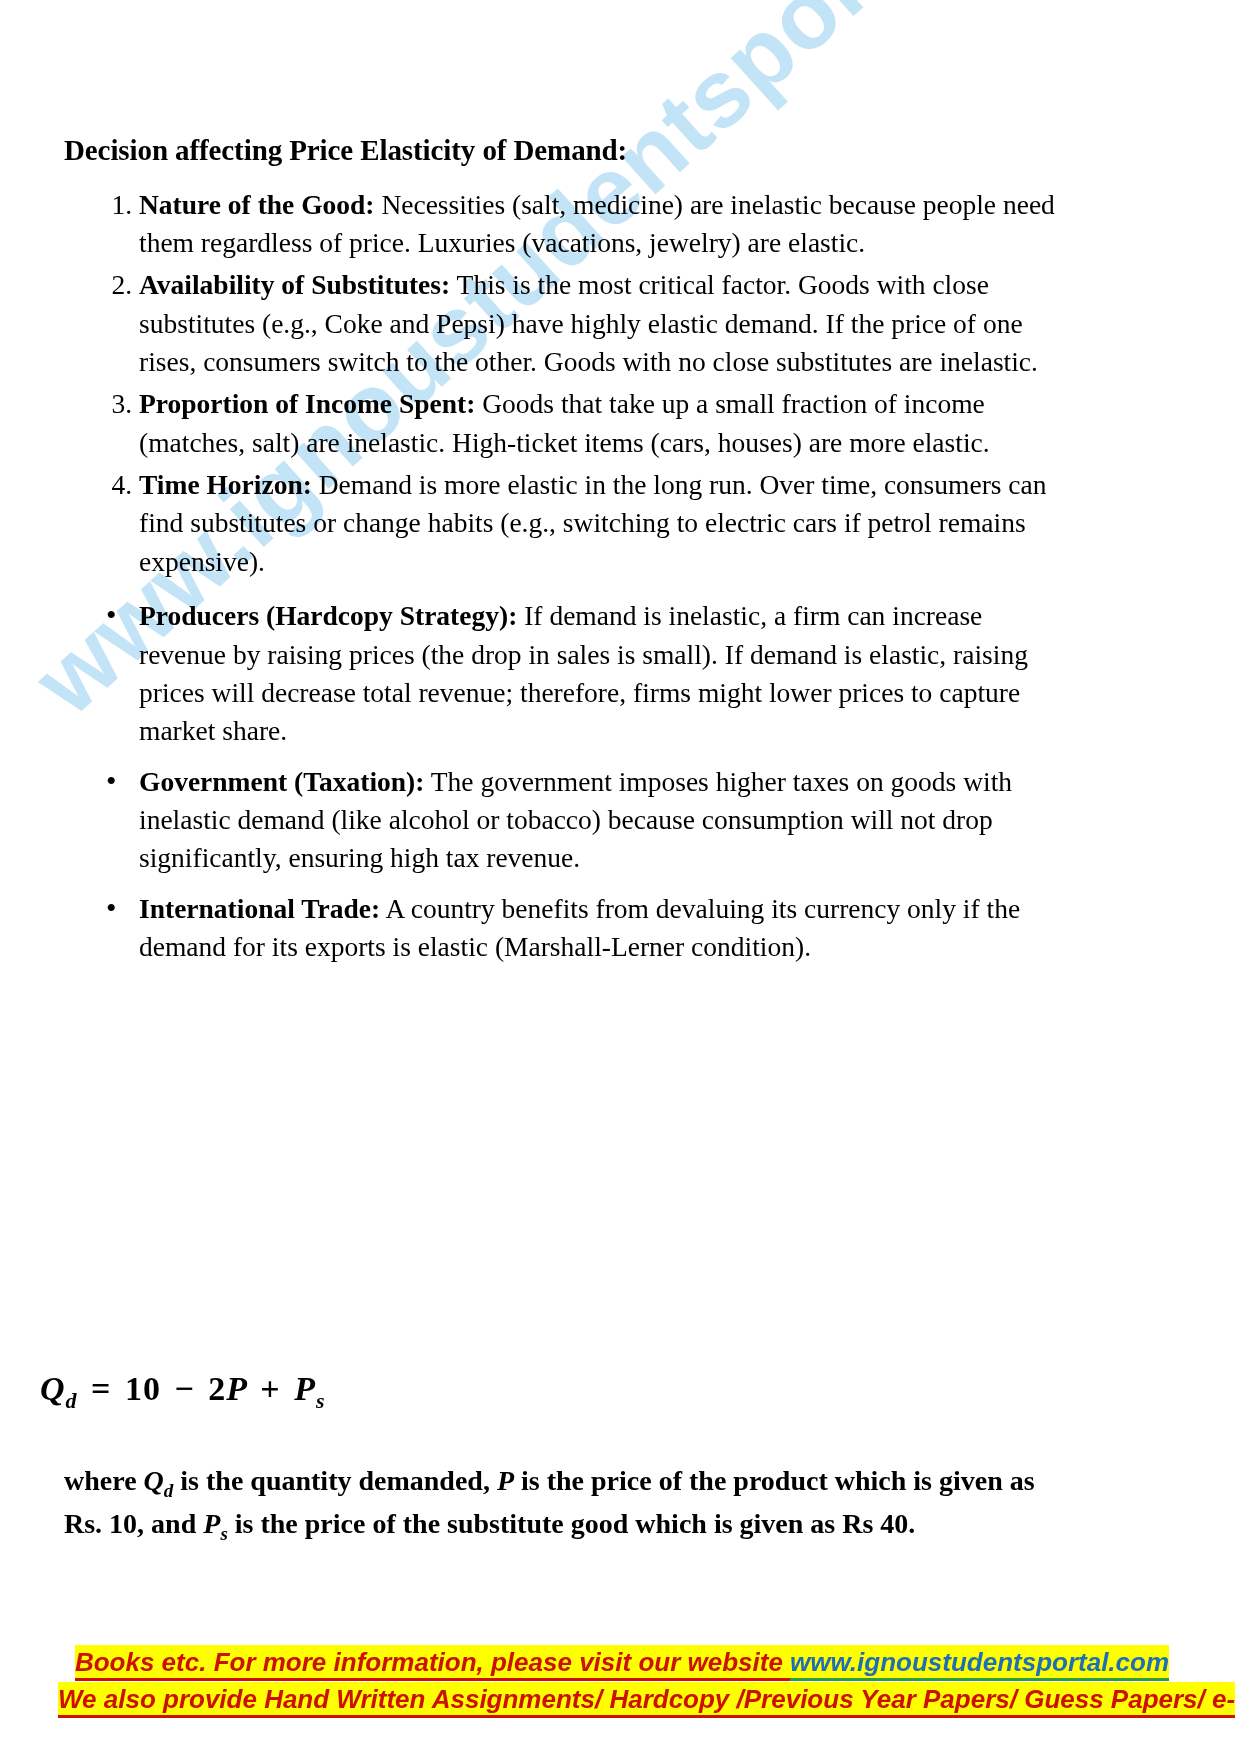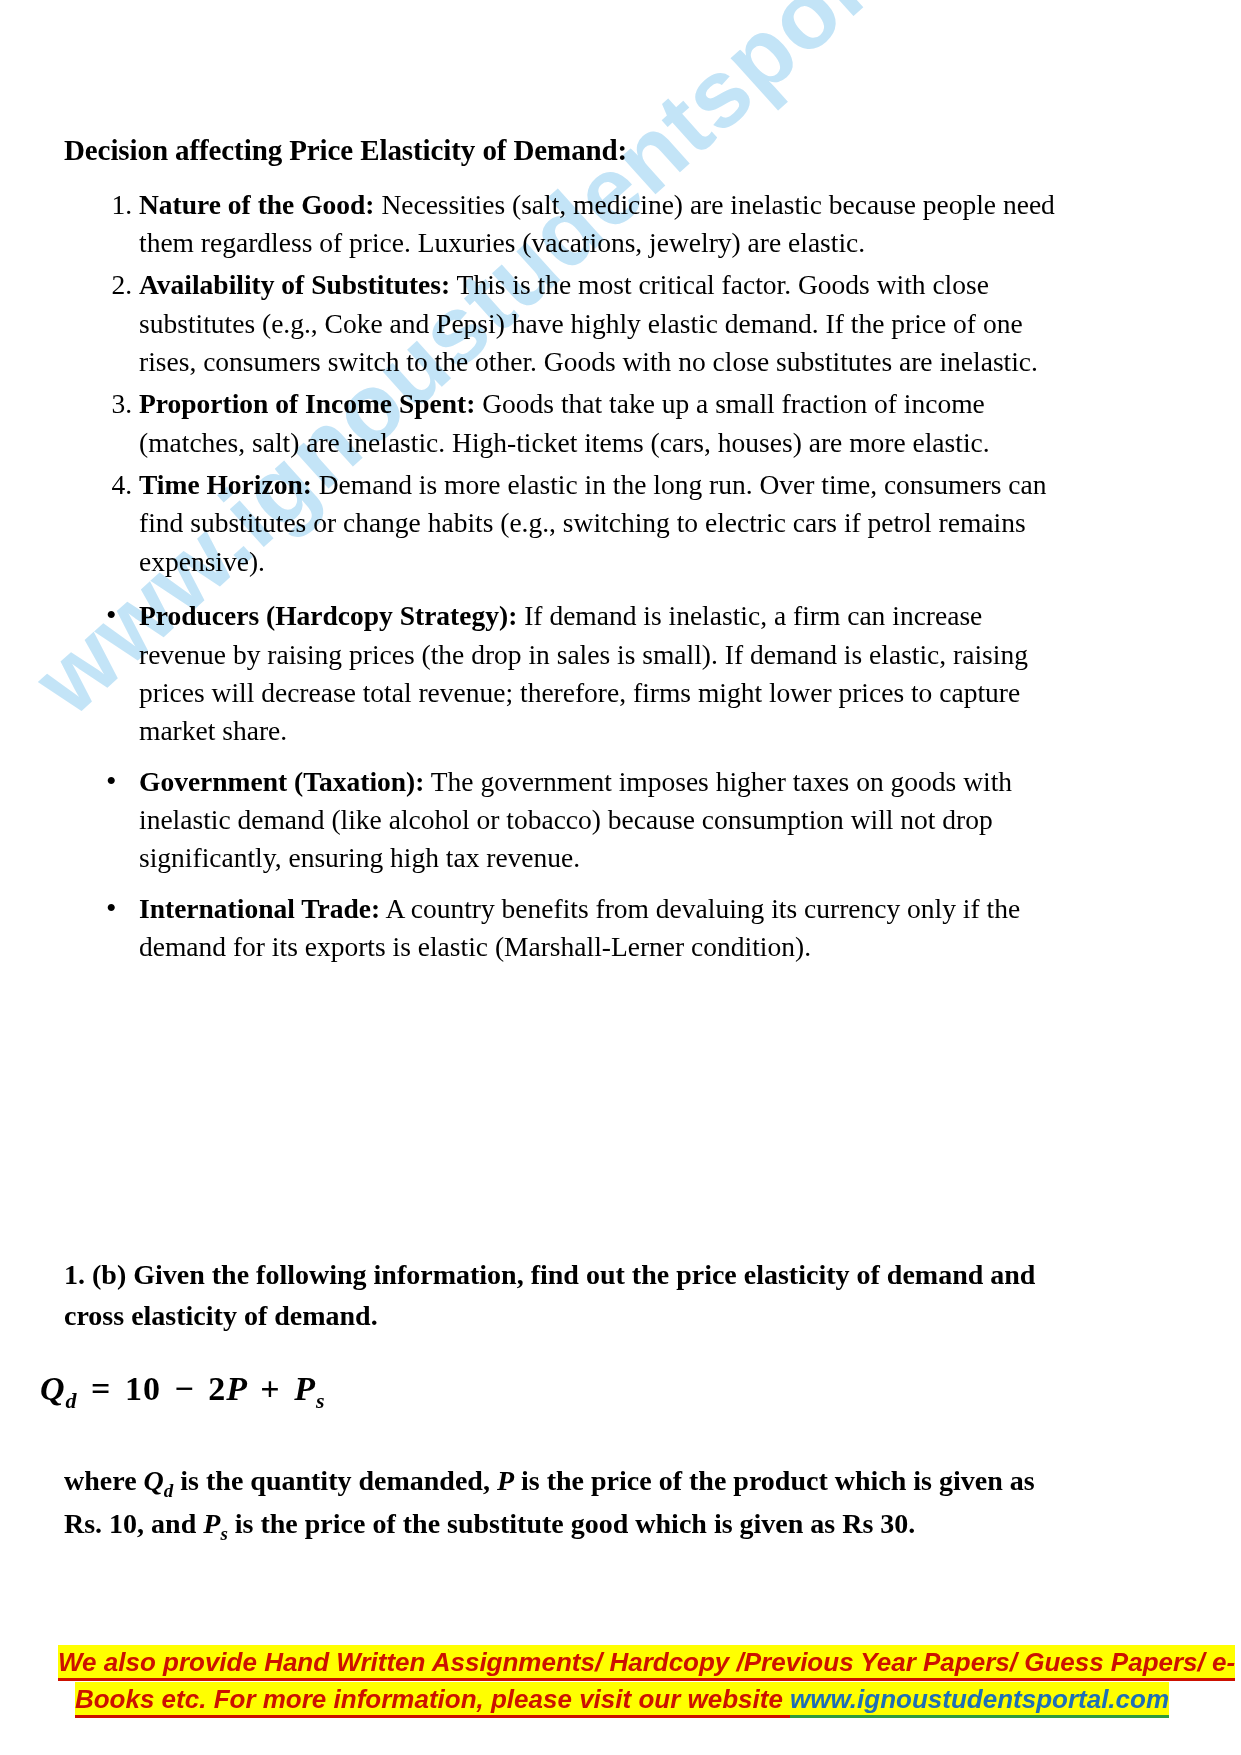--- a/index.html
+++ b/index.html
@@ -230,34 +230,33 @@
       <li>
         <span class="marker">•</span><span class="lead">Government (Taxation):</span><span> The government imposes higher taxes on goods with inelastic demand (like alcohol or tobacco) because consumption will not drop significantly, ensuring high tax revenue.</span>
       </li>
       <li>
         <span class="marker">•</span><span class="lead">International Trade:</span><span> A country benefits from devaluing its currency only if the demand for its exports is elastic (Marshall-Lerner condition).</span>
       </li>
     </ul>
 
   </div>
 
-  <div class="qblock">1. (b) Given the following information, find out the price elasticity of demand and cross elasticity of demand.</div>
 
   <div class="equation">
     <span class="mathvar">Q</span><span class="sub">d</span>
     <span class="op">=</span>
     <span class="num">10</span>
     <span class="op">−</span>
     <span class="num">2</span><span class="mathvar">P</span>
     <span class="op">+</span>
     <span class="mathvar">P</span><span class="sub">s</span>
   </div>
 
   <div class="whereblock">
-    <span>where </span><span class="mathvar"><span>Q</span><span class="sub">d</span></span><span> is the quantity demanded, </span><span class="mathvar">P</span><span> is the price of the product which is given as Rs. 10, and </span><span class="mathvar"><span>P</span><span class="sub">s</span></span><span> is the price of the substitute good which is given as Rs 30.</span>
+    <span>where </span><span class="mathvar"><span>Q</span><span class="sub">d</span></span><span> is the quantity demanded, </span><span class="mathvar">P</span><span> is the price of the product which is given as Rs. 10, and </span><span class="mathvar"><span>P</span><span class="sub">s</span></span><span> is the price of the substitute good which is given as Rs 40.</span>
   </div>
 
 </div>
 
 <div id="footer-banner">
+  <span class="fline"><span class="hl">Books etc. For more information, please visit our website </span><span class="url">www.ignoustudentsportal.com</span></span>
   <span class="fline"><span class="hl">We also provide Hand Written Assignments/ Hardcopy /Previous Year Papers/ Guess Papers/ e-</span></span>
-  <span class="fline"><span class="hl">Books etc. For more information, please visit our website </span><span class="url">www.ignoustudentsportal.com</span></span>
 </div>
 
 </body></html>

